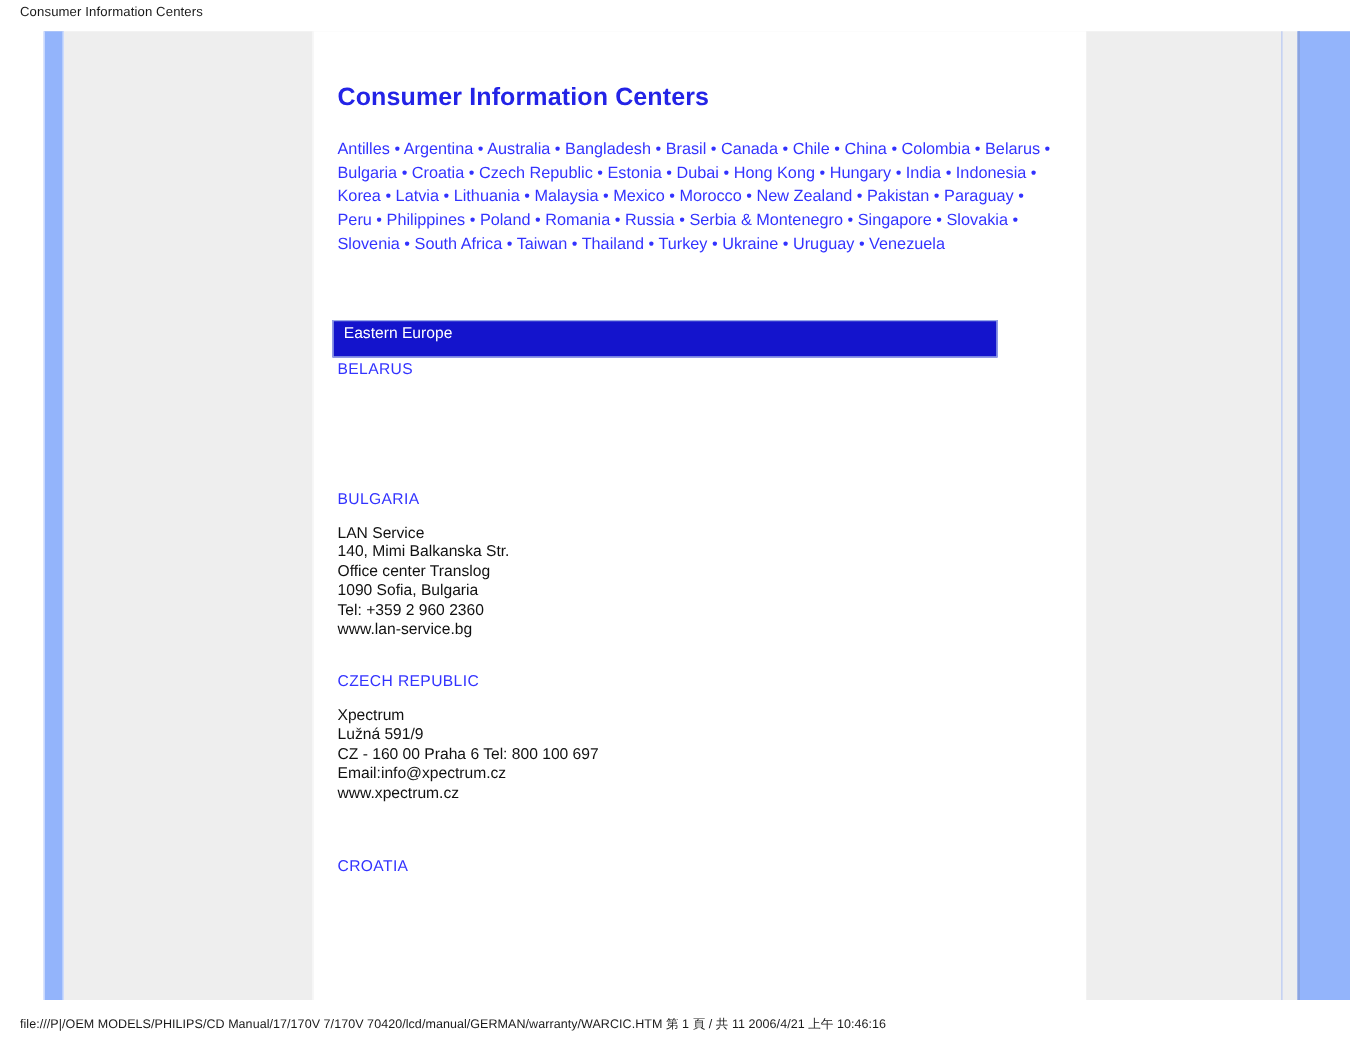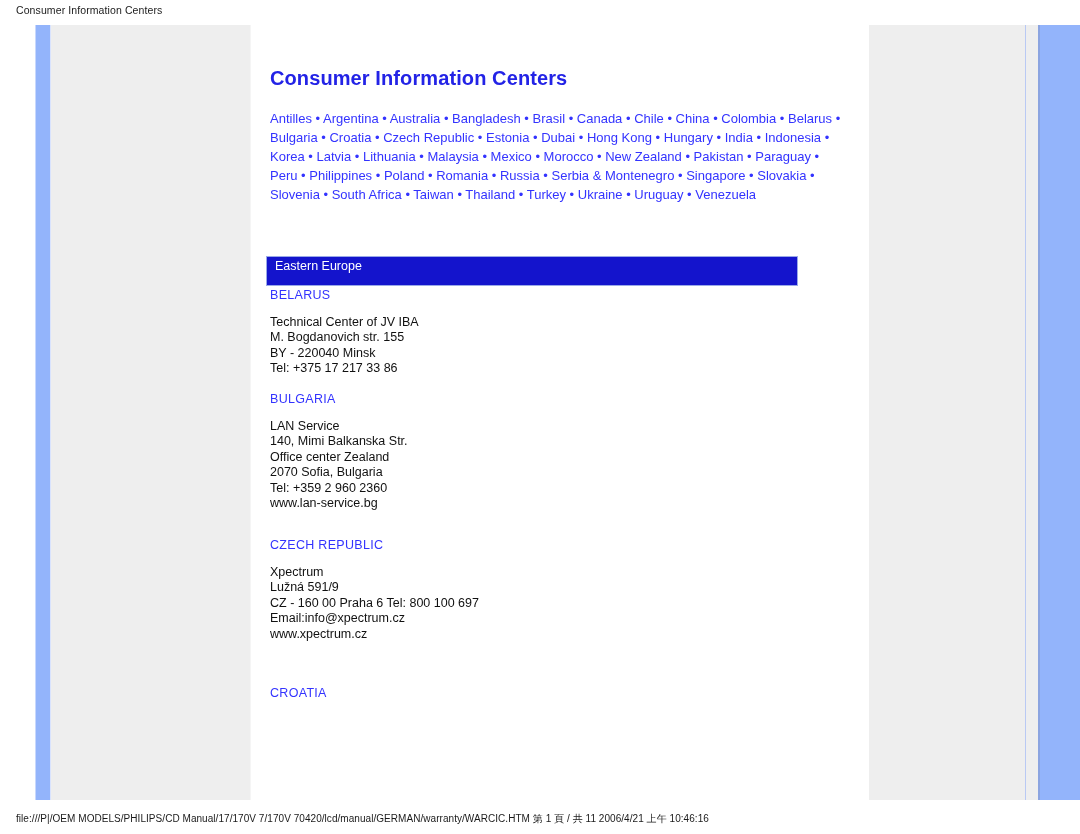--- a/index.html
+++ b/index.html
@@ -186,35 +186,29 @@
       <div class="page-title">Consumer Information Centers</div>
 
       <div class="country-links"><a href="#">Antilles</a><span class="sep"> • </span><a href="#">Argentina</a><span class="sep"> • </span><a href="#">Australia</a><span class="sep"> • </span><a href="#">Bangladesh</a><span class="sep"> • </span><a href="#">Brasil</a><span class="sep"> • </span><a href="#">Canada</a><span class="sep"> • </span><a href="#">Chile</a><span class="sep"> • </span><a href="#">China</a><span class="sep"> • </span><a href="#">Colombia</a><span class="sep"> • </span><a href="#">Belarus</a><span class="sep"> • </span><a href="#">Bulgaria</a><span class="sep"> • </span><a href="#">Croatia</a><span class="sep"> • </span><a href="#">Czech Republic</a><span class="sep"> • </span><a href="#">Estonia</a><span class="sep"> • </span><a href="#">Dubai</a><span class="sep"> • </span><a href="#"> Hong Kong</a><span class="sep"> • </span><a href="#">Hungary</a><span class="sep"> • </span><a href="#">India</a><span class="sep"> • </span><a href="#">Indonesia</a><span class="sep"> • </span><a href="#">Korea</a><span class="sep"> • </span><a href="#">Latvia</a><span class="sep"> • </span><a href="#">Lithuania</a><span class="sep"> • </span><a href="#">Malaysia</a><span class="sep"> • </span><a href="#">Mexico</a><span class="sep"> • </span><a href="#">Morocco</a><span class="sep"> • </span><a href="#">New Zealand</a><span class="sep"> • </span><a href="#">Pakistan</a><span class="sep"> • </span><a href="#">Paraguay</a><span class="sep"> • </span><a href="#">Peru</a><span class="sep"> • </span><a href="#">Philippines</a><span class="sep"> • </span><a href="#">Poland</a><span class="sep"> • </span><a href="#">Romania</a><span class="sep"> • </span><a href="#">Russia</a><span class="sep"> • </span><a href="#">Serbia &amp; Montenegro</a><span class="sep"> • </span><a href="#">Singapore</a><span class="sep"> • </span><a href="#">Slovakia</a><span class="sep"> • </span><a href="#">Slovenia</a><span class="sep"> • </span><a href="#">South Africa</a><span class="sep"> • </span><a href="#">Taiwan</a><span class="sep"> • </span><a href="#">Thailand</a><span class="sep"> • </span><a href="#">Turkey</a><span class="sep"> • </span><a href="#">Ukraine</a><span class="sep"> • </span><a href="#">Uruguay</a><span class="sep"> • </span><a href="#">Venezuela</a></div>
 
       <div class="region-banner">
         <span class="region-banner-label">Eastern Europe</span>
       </div>
 
       <div class="section" id="sec-belarus">
         <div class="section-heading">BELARUS</div>
-        <div class="address">
-            <div>Technical Center of JV IBA</div>
-            <div>M. Bogdanovich str. 155</div>
-            <div>BY - 220040 Minsk</div>
-            <div>Tel: +375 17 217 33 86</div>
-          </div>
       </div>
 
       <div class="section" id="sec-bulgaria">
         <div class="section-heading">BULGARIA</div>
         <div class="address">
             <div>LAN Service</div>
             <div>140, Mimi Balkanska Str.</div>
-            <div>Office center Zealand</div>
-            <div>2070 Sofia, Bulgaria</div>
+            <div>Office center Translog</div>
+            <div>1090 Sofia, Bulgaria</div>
             <div>Tel: +359 2 960 2360</div>
             <div>www.lan-service.bg</div>
           </div>
       </div>
 
       <div class="section" id="sec-czech">
         <div class="section-heading">CZECH REPUBLIC</div>
         <div class="address">
             <div>Xpectrum</div>
             <div>Lužná 591/9</div>

